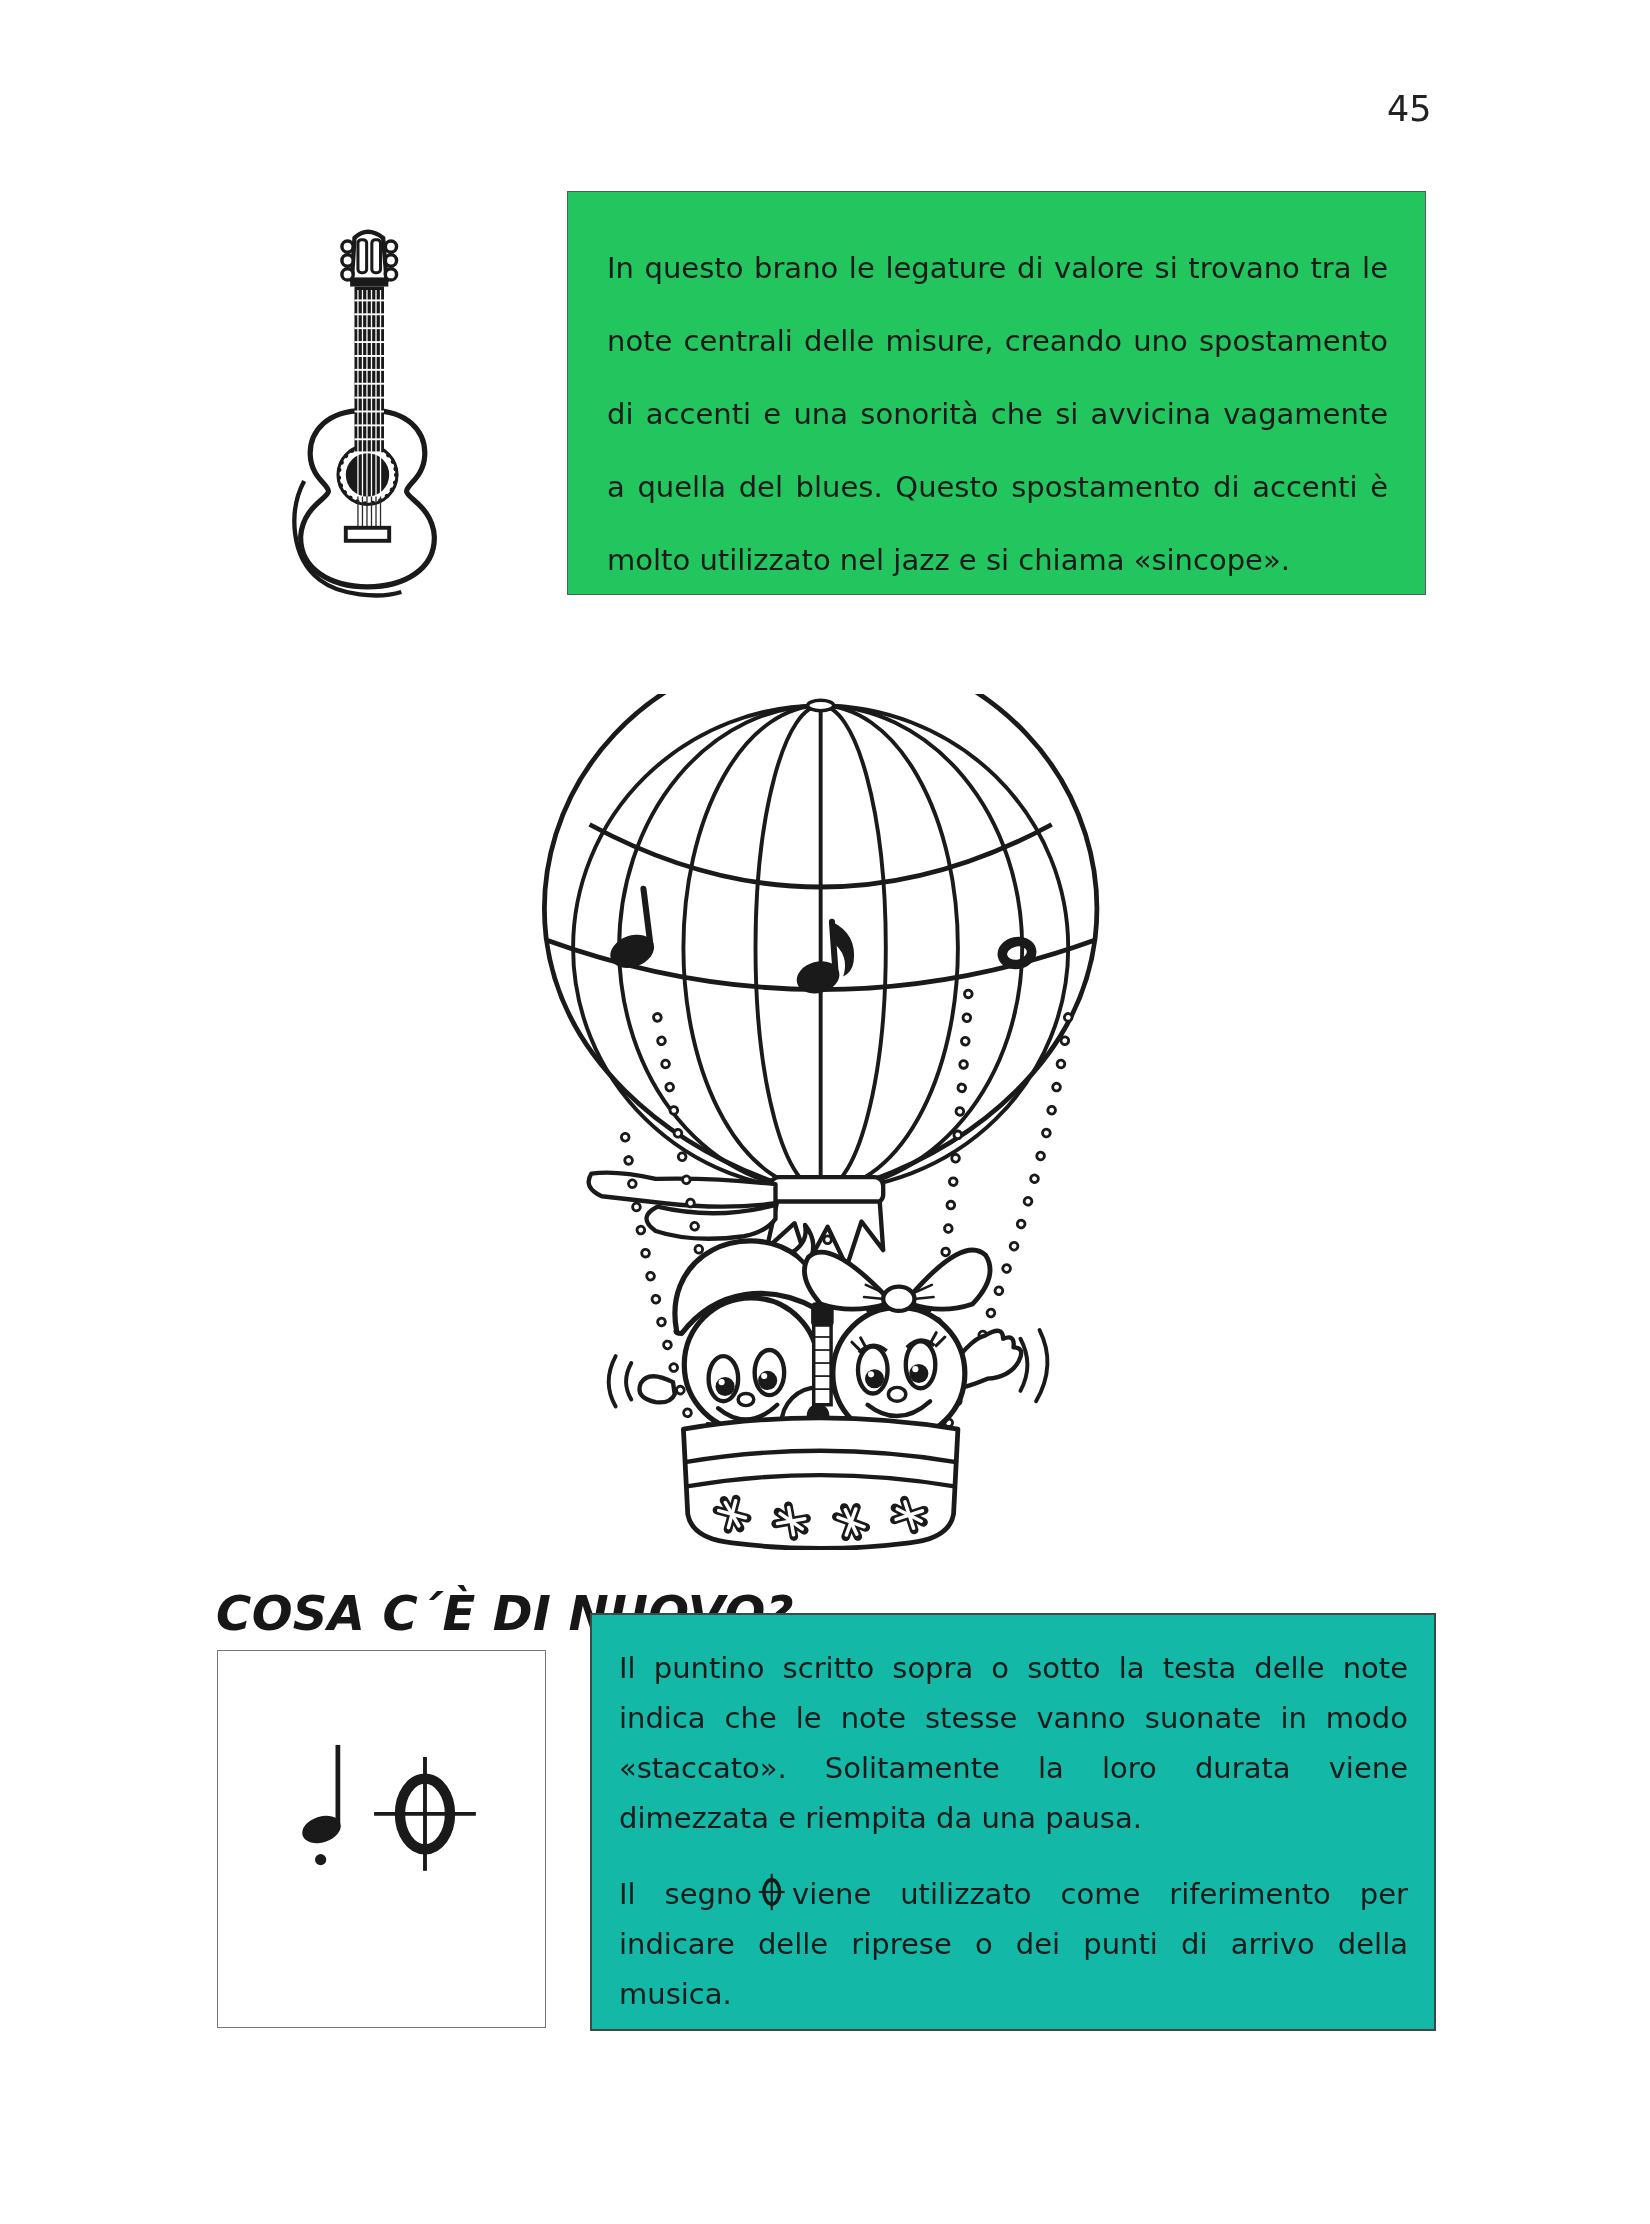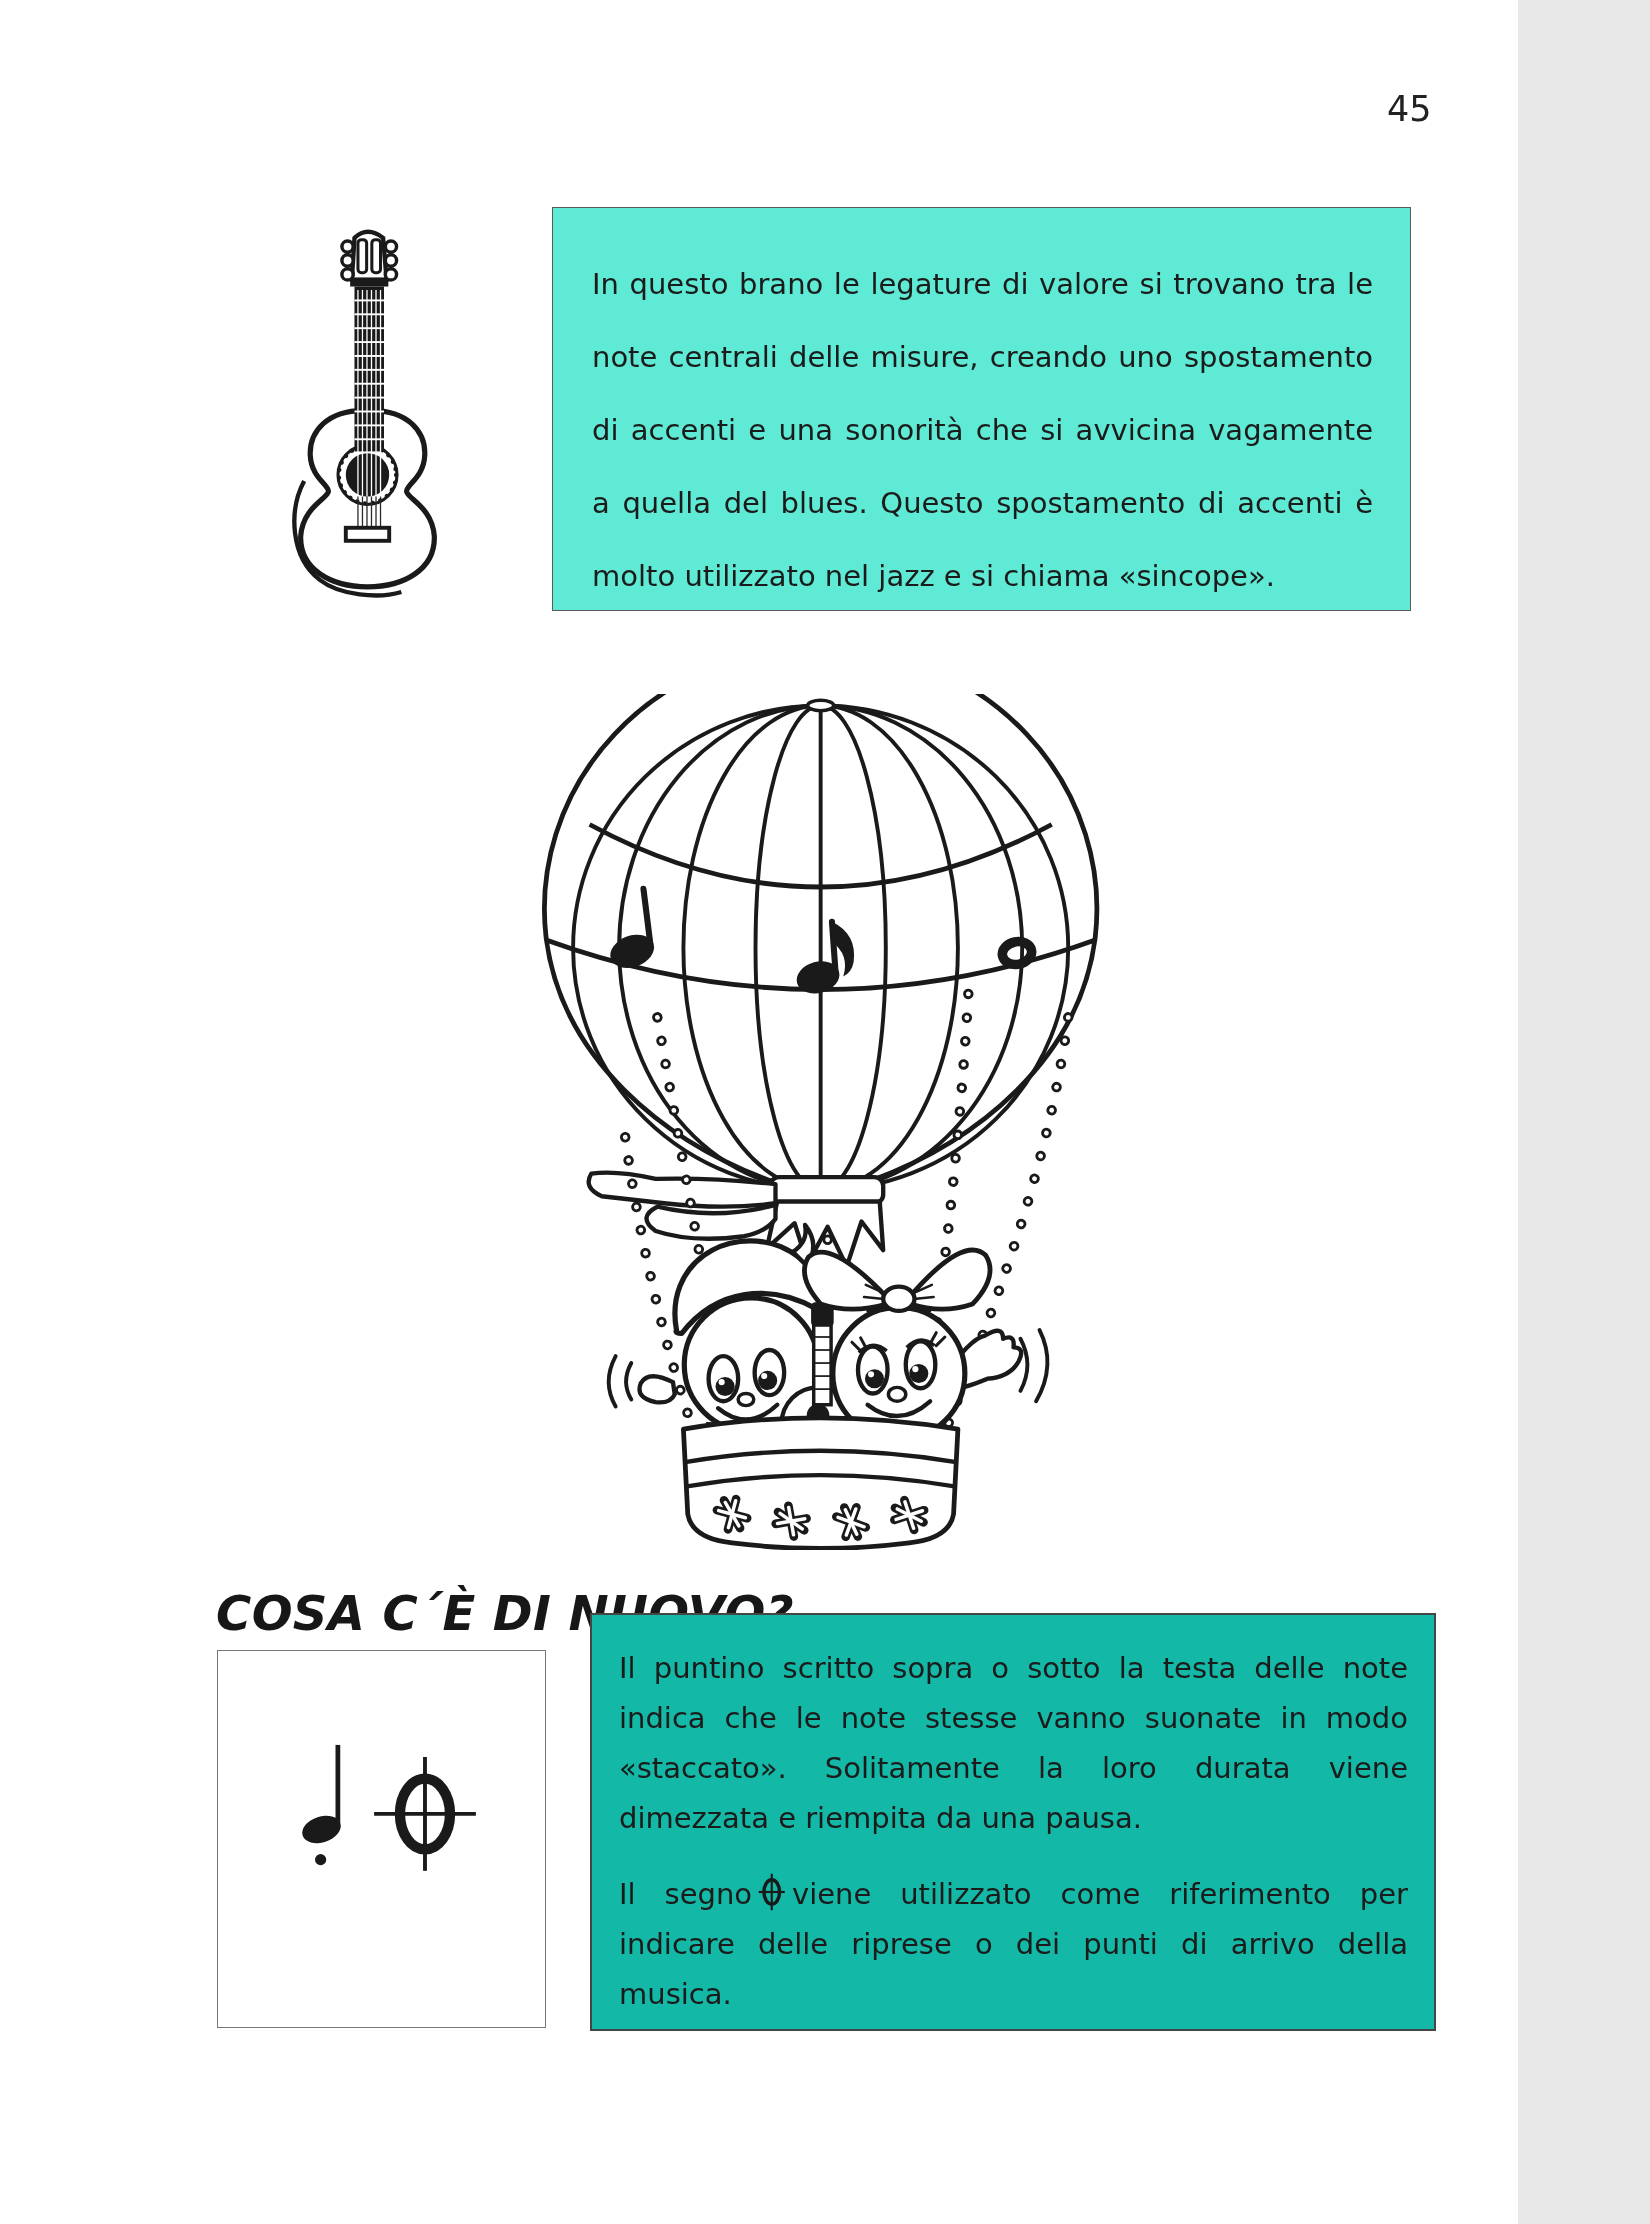--- a/index.html
+++ b/index.html
@@ -1,24 +1,24 @@
 <!DOCTYPE html>
 <html style="font-size:14px"><head>
 <meta charset="utf-8">
 <style>
   html,body { margin:0; padding:0; background:#e8e8e8; }
   .page {
-    position:relative; width:1518px; height:2225px; background:#ffffff;
+    position:relative; width:1650px; height:2225px; background:#ffffff;
     font-family:"DejaVu Sans", sans-serif; color:#1d1d1d; overflow:hidden;
   }
   .page-number { position:absolute; left:1387px; top:89px; font-size:35px; color:#222; }
 
   .intro-box {
-    position:absolute; left:552px; top:191px; width:859px; height:404px;
-    border:1.7px solid #5a5a5a; box-sizing:border-box; background:#5eead4;margin-top:16px;
+    position:absolute; left:567px; top:191px; width:859px; height:404px;
+    border:1.7px solid #5a5a5a; box-sizing:border-box; background:#22c55e;
   }
   .intro-box .txt {
     margin:0; padding:40px 37px 0 39px; font-size:29px; line-height:73px;
     text-align:justify; color:#1b1b1b;
   }
 
   .guitar-svg { position:absolute; left:292px; top:224px; }
   .balloon-svg { position:absolute; left:534px; top:694px; }
 
   .whatsnew-heading {

